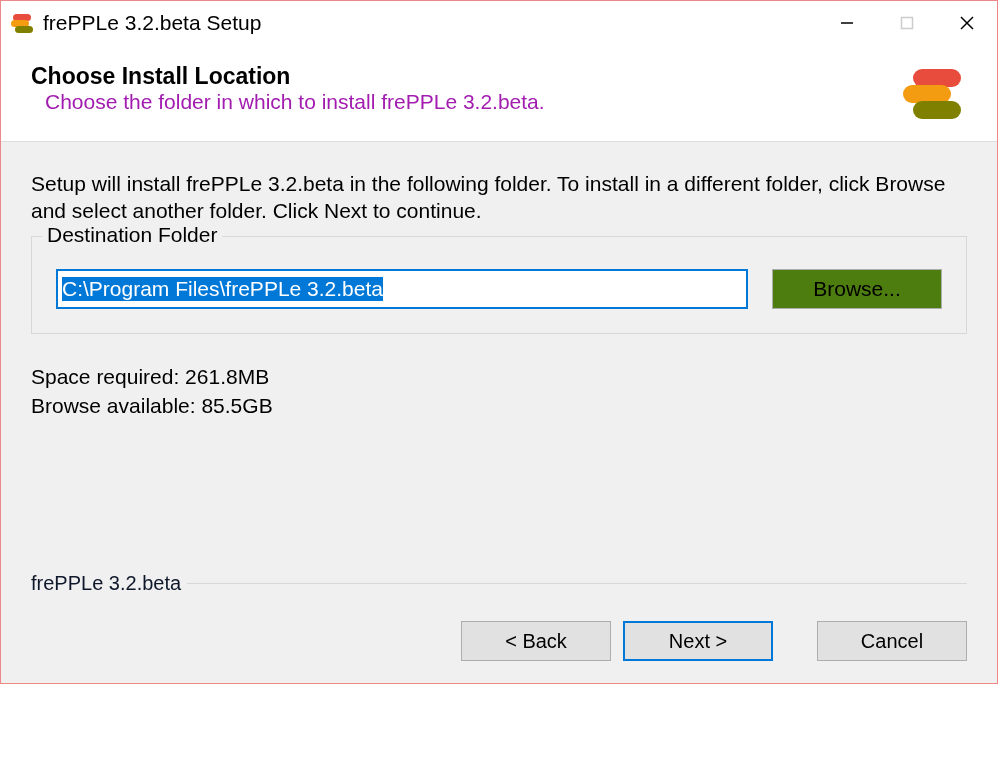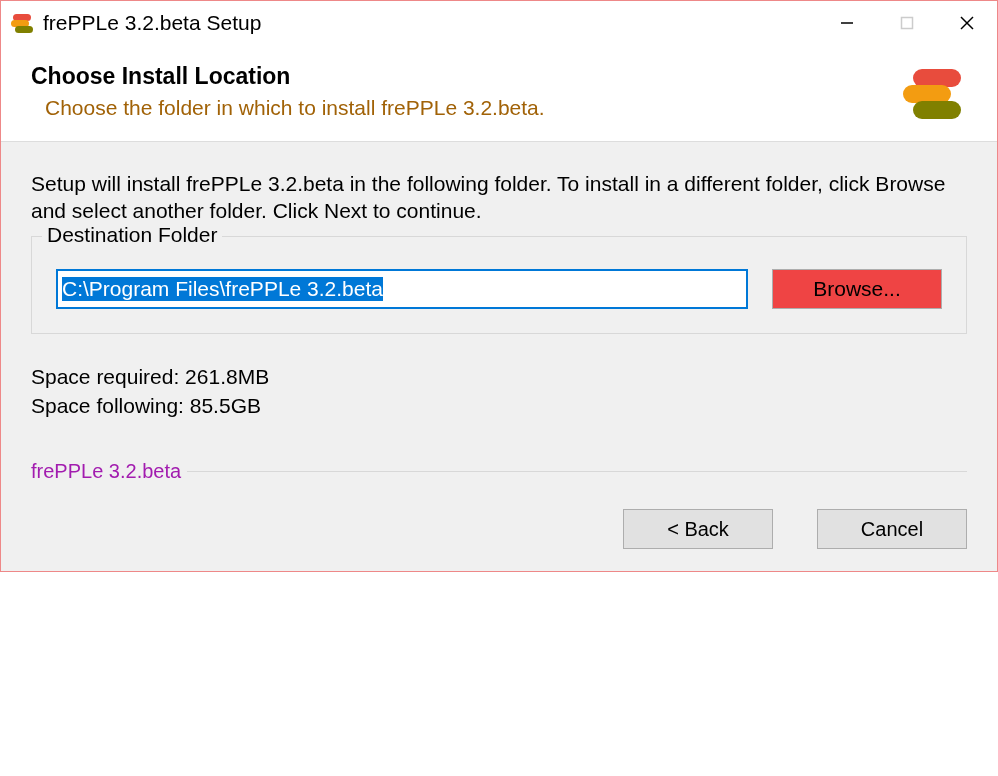--- a/index.html
+++ b/index.html
@@ -3,21 +3,21 @@
 <meta charset="utf-8">
 <style>
   * { box-sizing: border-box; }
   body {
     margin: 0;
     font-family: Tahoma, Verdana, sans-serif;
     background: #fff;
   }
   .window {
     width: 998px;
-    height: 572px;
+    height: 684px;
     border: 1px solid #e88;
     background: #fff;
     display: flex;
     flex-direction: column;
   }
   .titlebar {
     height: 44px;
     display: flex;
     align-items: center;
     padding: 0 0 0 8px;
@@ -55,25 +55,24 @@
     display: flex;
     align-items: flex-start;
     border-bottom: 1px solid #ddd;
     position: relative;
   }
   .header-text { flex: 1; }
   .header-heading {
     font-size: 23px;
     font-weight: bold;
     color: #000;
-    margin-bottom: 6px;
   }
   .header-sub {
     font-size: 21px;
-    color: #a16207;
+    color: #a21caf;
     margin-left: 14px;
   }
   .header-logo {
     width: 64px;
     height: 64px;
     display: flex;
     flex-direction: column;
     justify-content: center;
     margin-right: 4px;
   }
@@ -122,36 +121,36 @@
     overflow: hidden;
   }
   .path-input .selected-text {
     background: #0078d7;
     color: #fff;
     white-space: nowrap;
   }
   .browse-btn {
     width: 170px;
     height: 40px;
-    background: #ef4444;
+    background: #4d7c0f;
     border: 1px solid #adadad;
     font-size: 21px;
     display: flex;
     align-items: center;
     justify-content: center;
   }
   .space-info { line-height: 1.4; margin-bottom: 8px; }
   .branding-row {
     display: flex;
     align-items: center;
     margin-top: auto;
   }
   .branding-text {
     font-size: 20px;
-    color: #a21caf;
+    color: #0f172a;
     background: #f0f0f0;
     padding-right: 6px;
     white-space: nowrap;
   }
   .branding-line {
     flex: 1;
     height: 1px;
     background: #d8d8d8;
   }
   .footer {
@@ -232,28 +231,29 @@
       <div class="folder-row">
         <div class="path-input">
           <span class="selected-text">C:\Program Files\frePPLe 3.2.beta</span>
         </div>
         <div class="browse-btn">Browse...</div>
       </div>
     </div>
 
     <div class="space-info">
       <div>Space required: 261.8MB</div>
-      <div>Space following: 85.5GB</div>
+      <div>Browse available: 85.5GB</div>
     </div>
 
     <div class="branding-row">
       <span class="branding-text">frePPLe 3.2.beta</span>
       <div class="branding-line"></div>
     </div>
   </div>
 
   <div class="footer">
     <div class="footer-btn">&lt; Back</div>
+    <div class="footer-btn primary">Next &gt;</div>
     <div class="footer-gap"></div>
     <div class="footer-btn">Cancel</div>
   </div>
 
 </div>
 
 </body></html>

